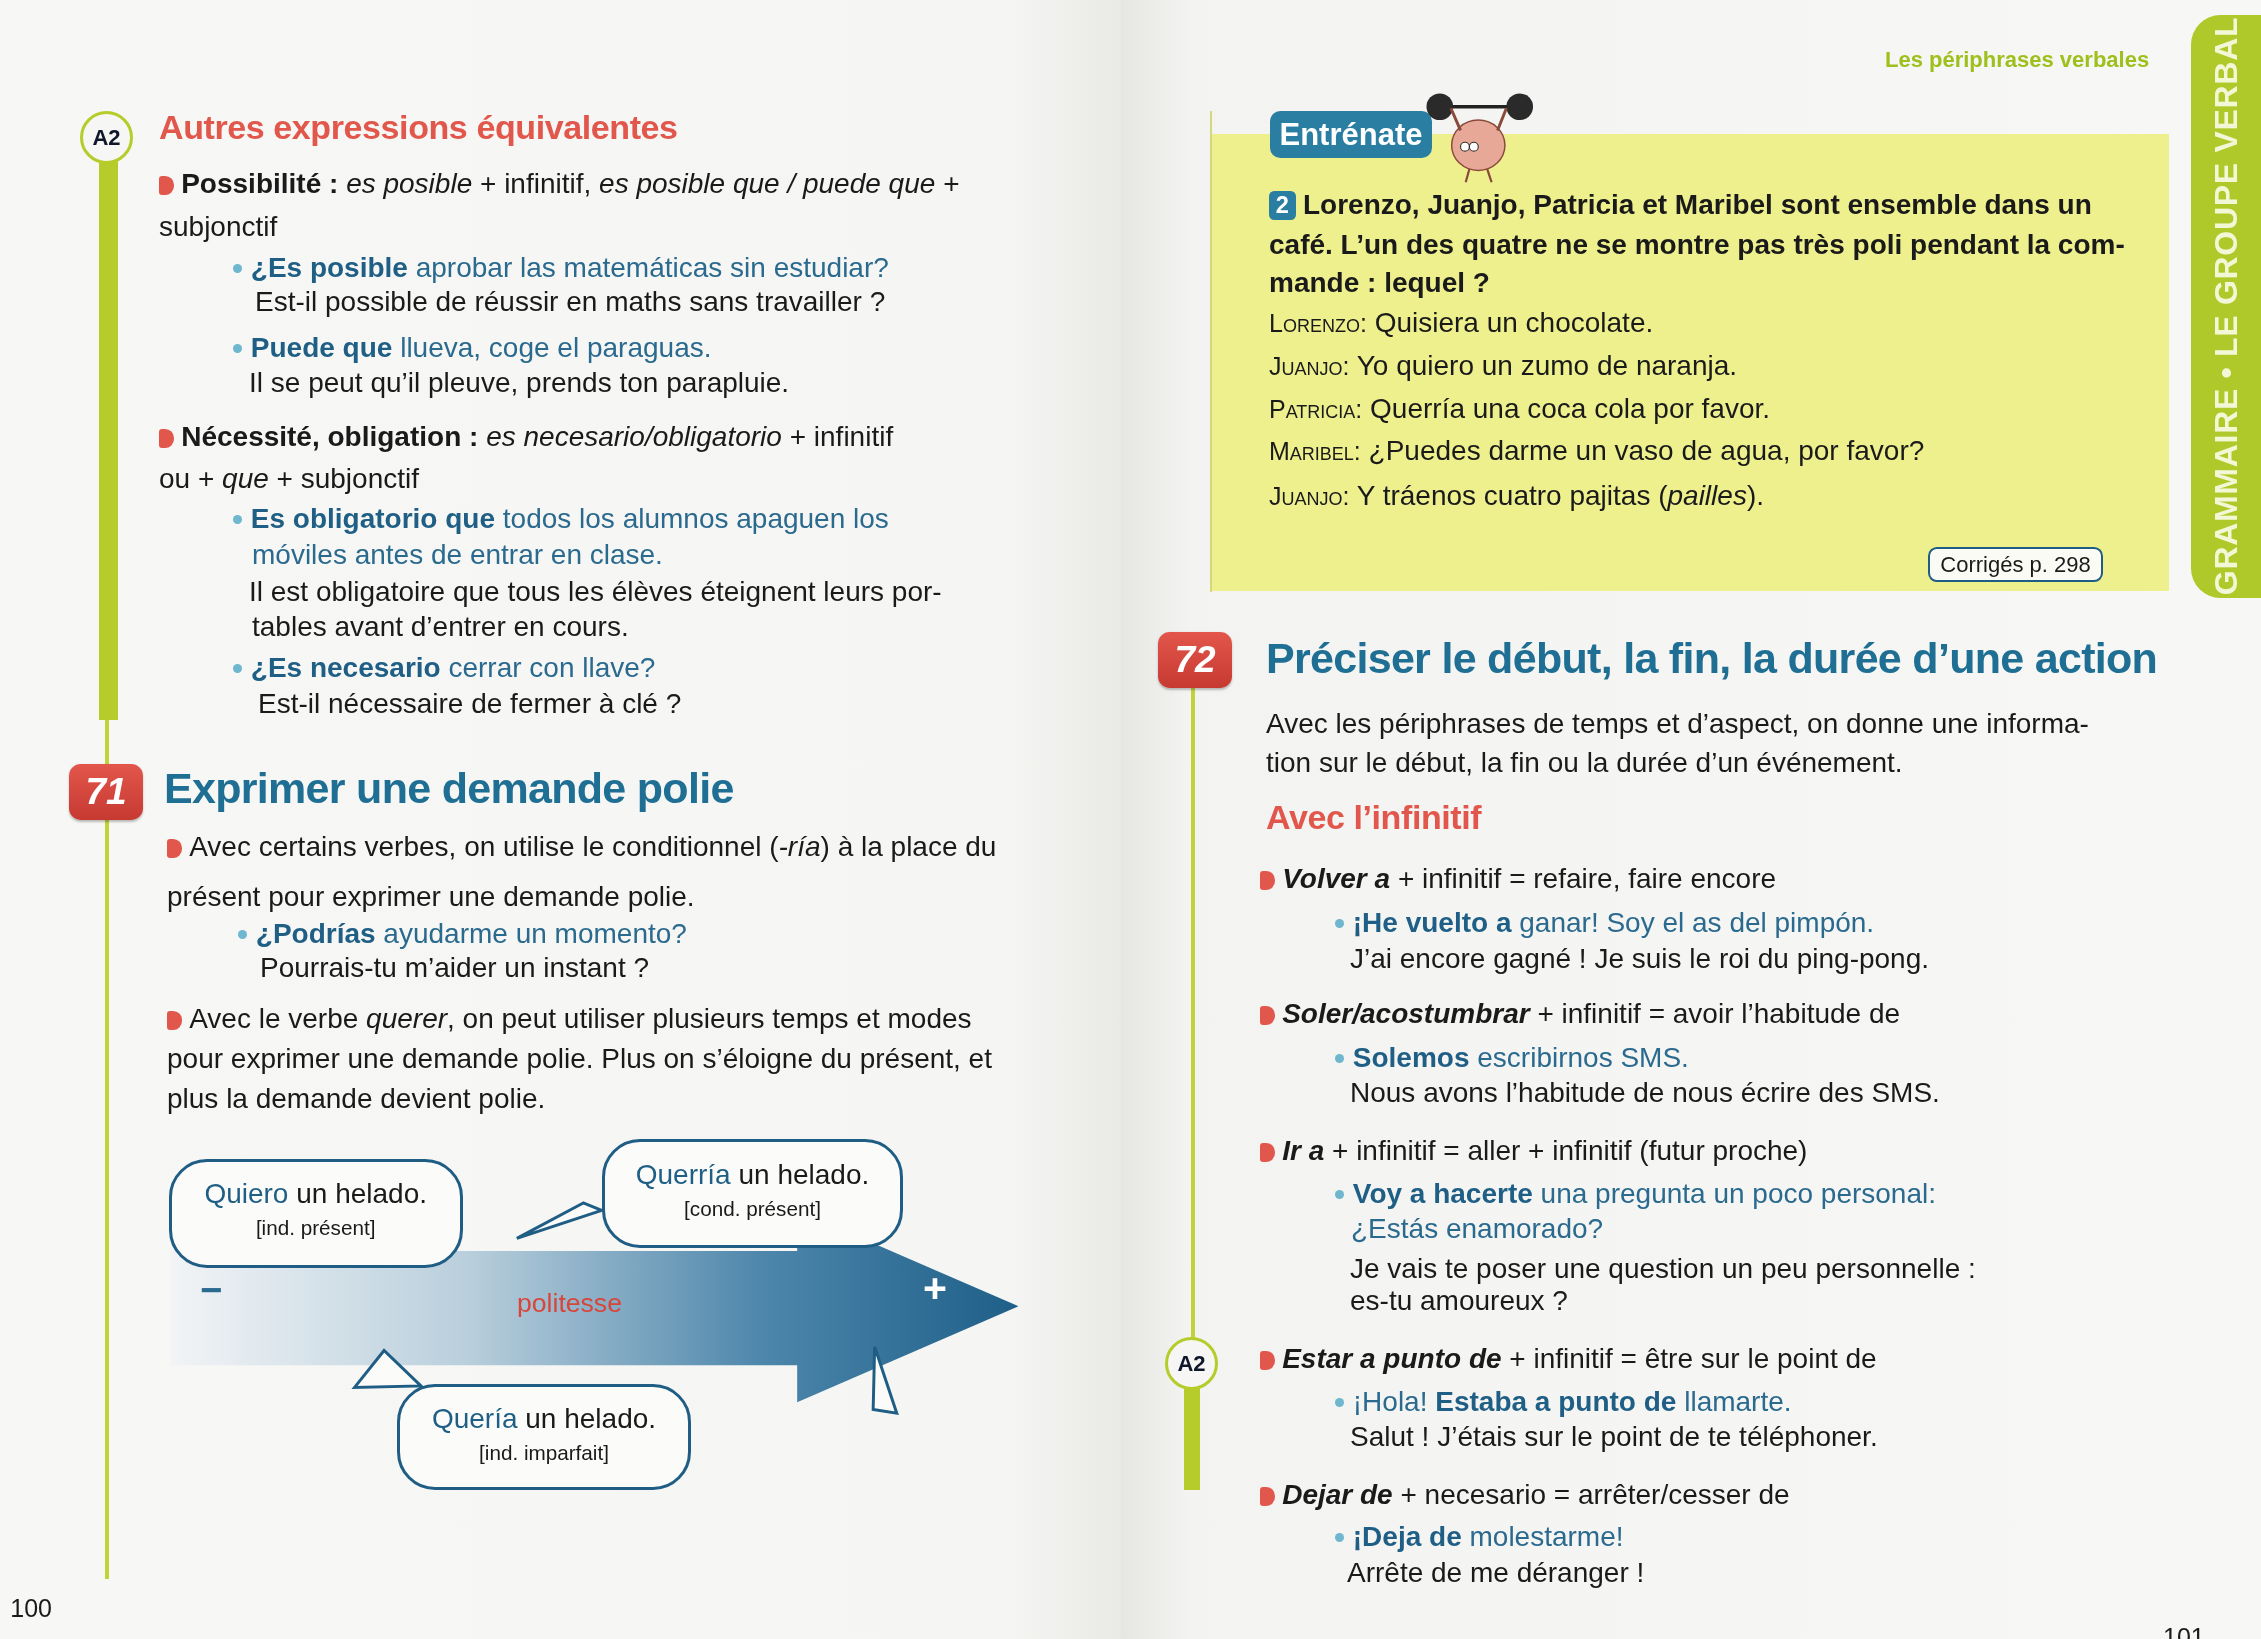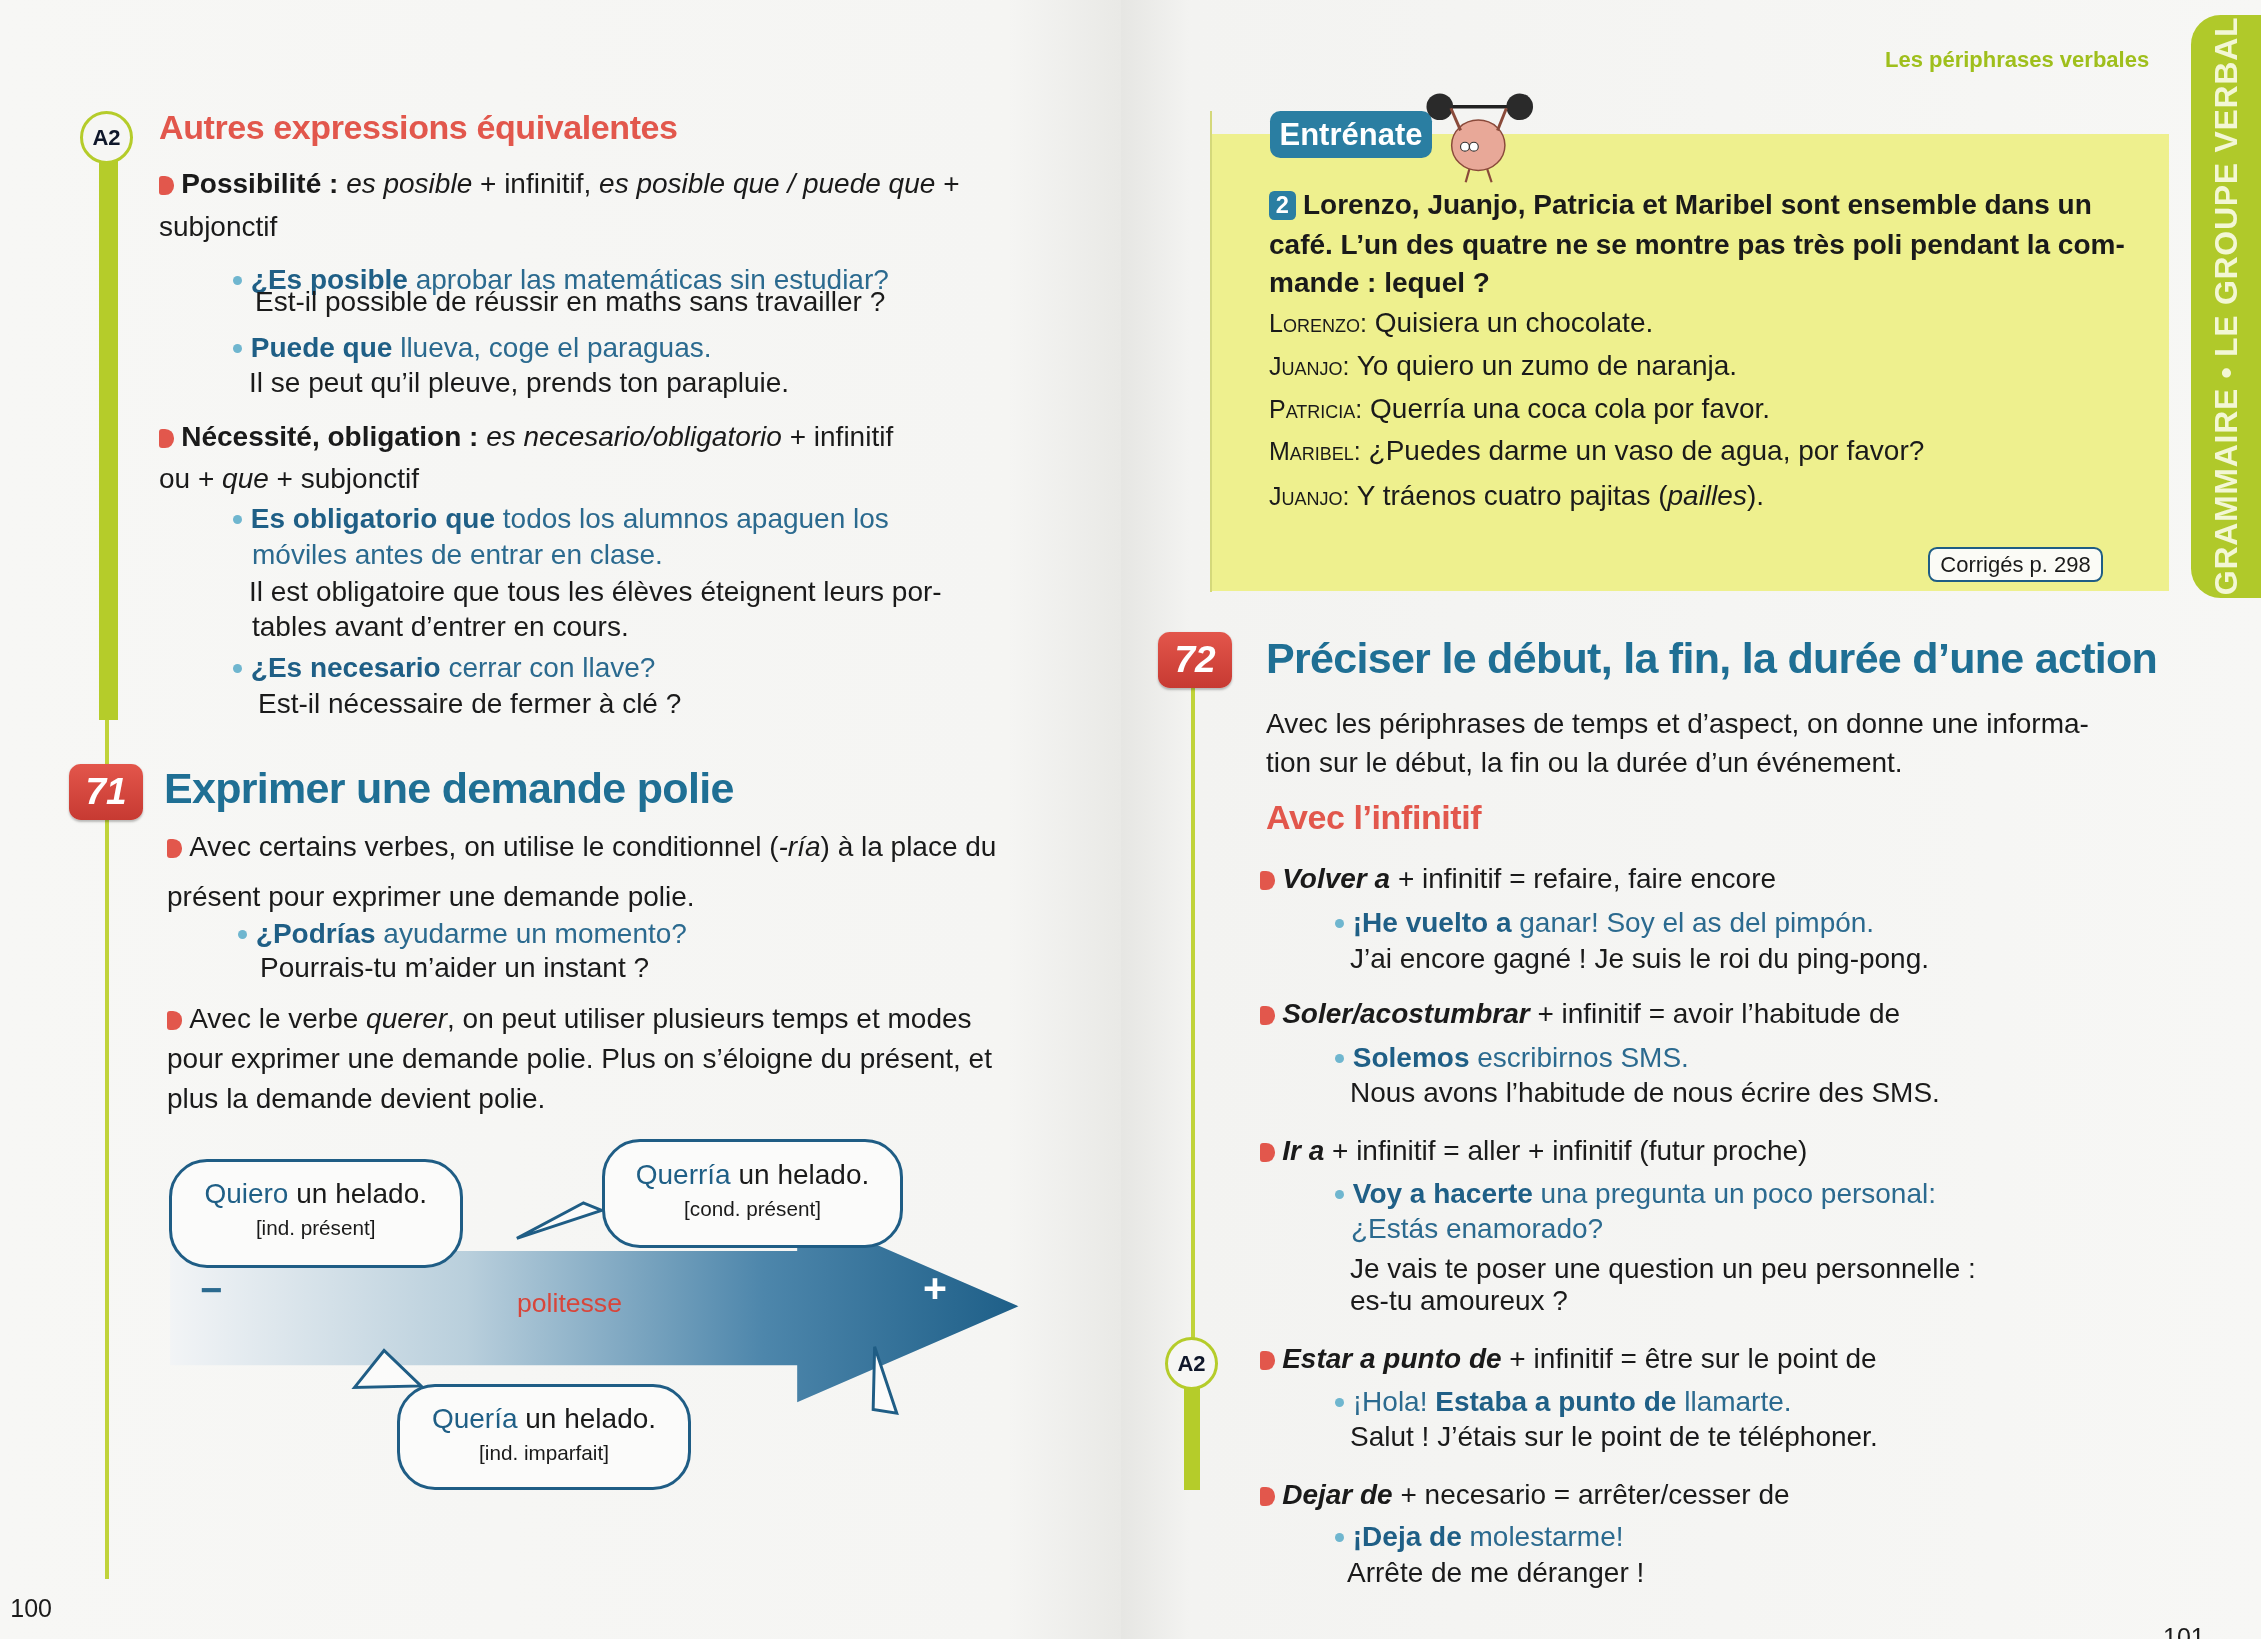--- a/index.html
+++ b/index.html
@@ -60,21 +60,21 @@
 
   <div class="abs txt" style="left:159px;top:165px;">
     <span class="bullet-red"></span><b>Possibilité :</b>
     <i>es posible</i>
     <span>+ infinitif,</span>
     <i>es posible que / puede que</i>
     <span>+</span>
   </div>
   <div class="abs txt" style="left:159px;top:208px;">subjonctif</div>
 
-  <div class="abs txt es" style="left:233px;top:249px;margin-top:12px;"><span class="dot"></span><b>¿Es posible</b><span> aprobar las matemáticas sin estudiar?</span></div>
+  <div class="abs txt es" style="left:233px;top:249px;"><span class="dot"></span><b>¿Es posible</b><span> aprobar las matemáticas sin estudiar?</span></div>
   <div class="abs txt" style="left:255px;top:283px;">Est-il possible de réussir en maths sans travailler ?</div>
 
   <div class="abs txt es" style="left:233px;top:329px;"><span class="dot"></span><b>Puede que</b><span> llueva, coge el paraguas.</span></div>
   <div class="abs txt" style="left:249px;top:364px;">Il se peut qu’il pleuve, prends ton parapluie.</div>
 
   <div class="abs txt" style="left:159px;top:418px;">
     <span class="bullet-red"></span><b>Nécessité, obligation :</b>
     <i>es necesario/obligatorio</i>
     <span>+ infinitif</span>
   </div>

